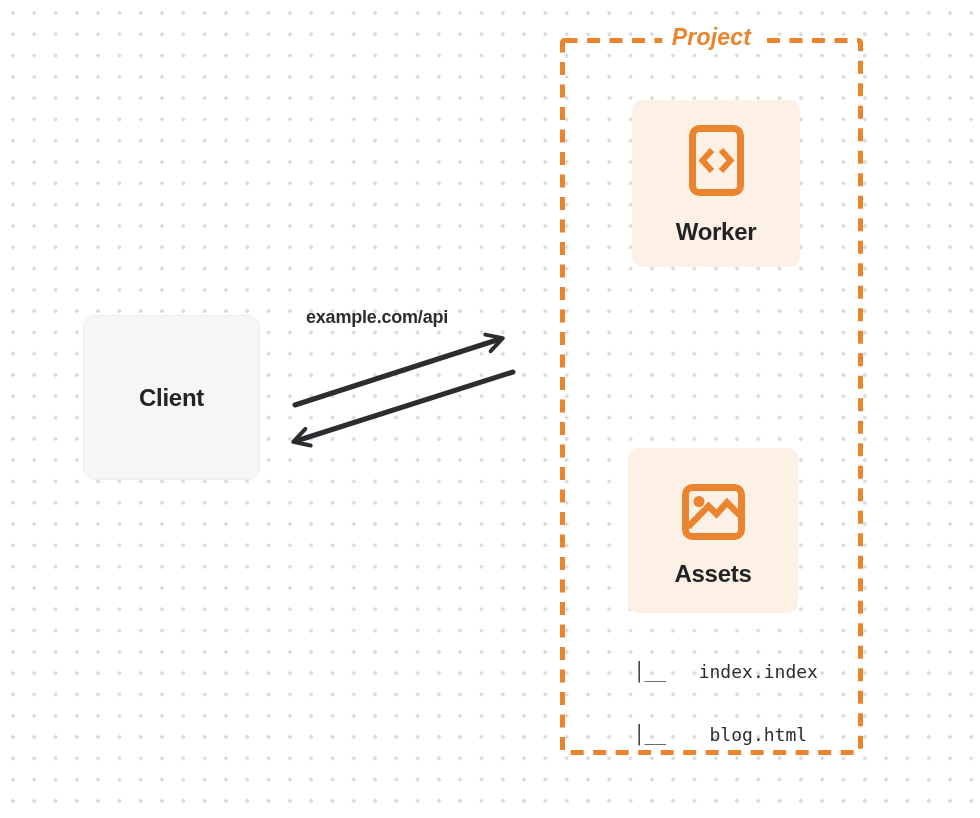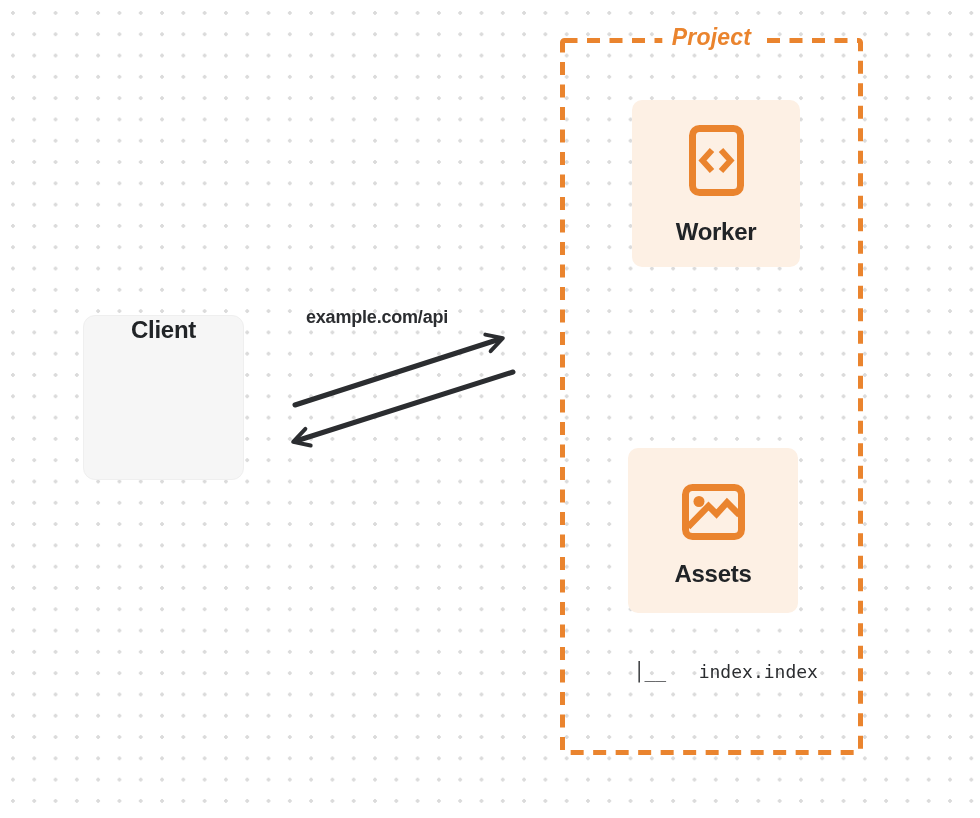--- a/index.html
+++ b/index.html
@@ -14,25 +14,25 @@
     background-size: 21.3px 21.3px;
     background-position: 2.3px 2.3px;
     font-family: "Liberation Sans", sans-serif;
     color: var(--ink, #282a2d);
   }
 
   
   .client-box {
     position: absolute;
     left: 83px; top: 315px;
-    width: 161px; height: 165px;
+    width: 177px; height: 165px;
     background: var(--client_bg, #f6f6f6);
     border: 1px solid #efefef;
     border-radius: 12px;
-    display: flex; justify-content: center;
+    display: flex; align-items: center; justify-content: center;
     box-sizing: border-box;
   }
   .node-label {
     font-size: 24px;
     font-weight: 700;
     letter-spacing: -0.3px;
     color: #212427;
   }
 
   
@@ -153,17 +153,18 @@
           <rect class="stroke" x="3.5" y="3.5" width="56" height="49" rx="7" stroke="#EA842E" stroke-width="7" fill="none"></rect>
           <circle class="fill" cx="17" cy="17.5" r="5.5" fill="#EA842E"></circle>
           <path class="stroke" d="M6 43 L26.5 22 L34.5 30 L45 18.5 L57.5 31" stroke="#EA842E" stroke-width="6.5" fill="none"></path>
         </svg>
       </span>
       <span class="node-label">Assets</span>
     </div>
 
     <div class="file-tree" style="left: 52px; top: 581px; position: absolute;">
       <span class="tree-line">  │__   index.index</span>
+      <span class="tree-line">  │__    blog.html</span>
       
     </div>
   </div>
 
 </div>
 
 </body></html>

